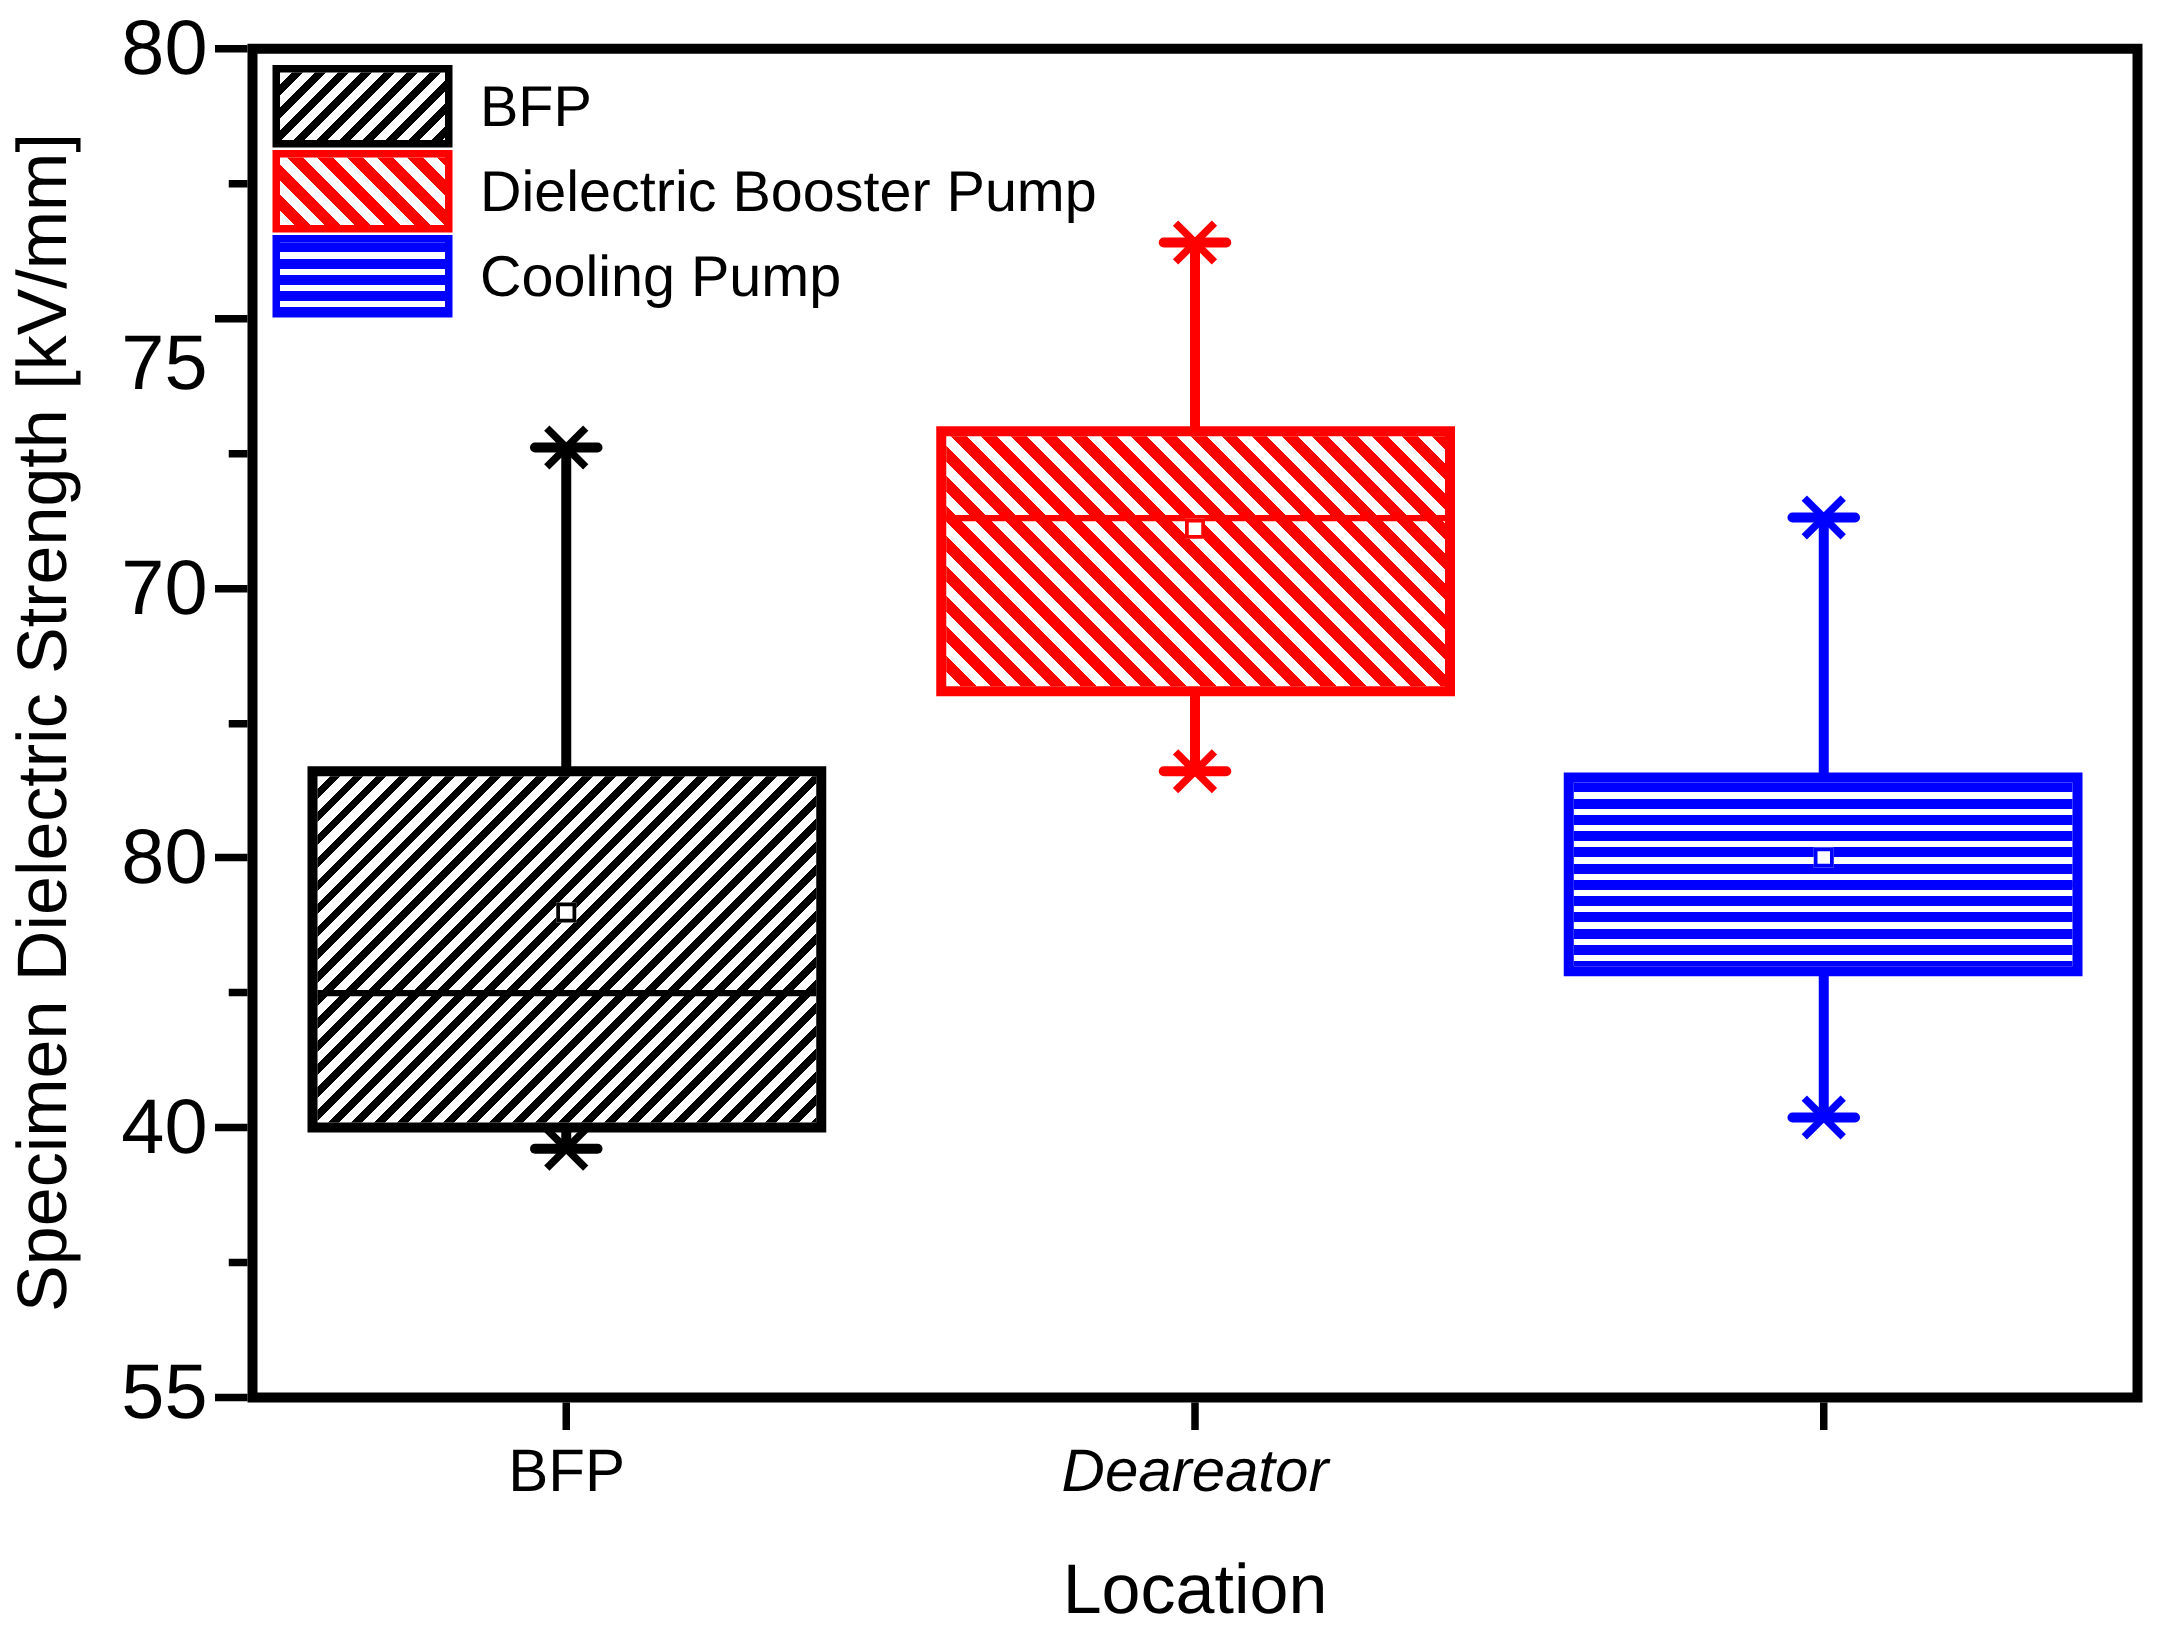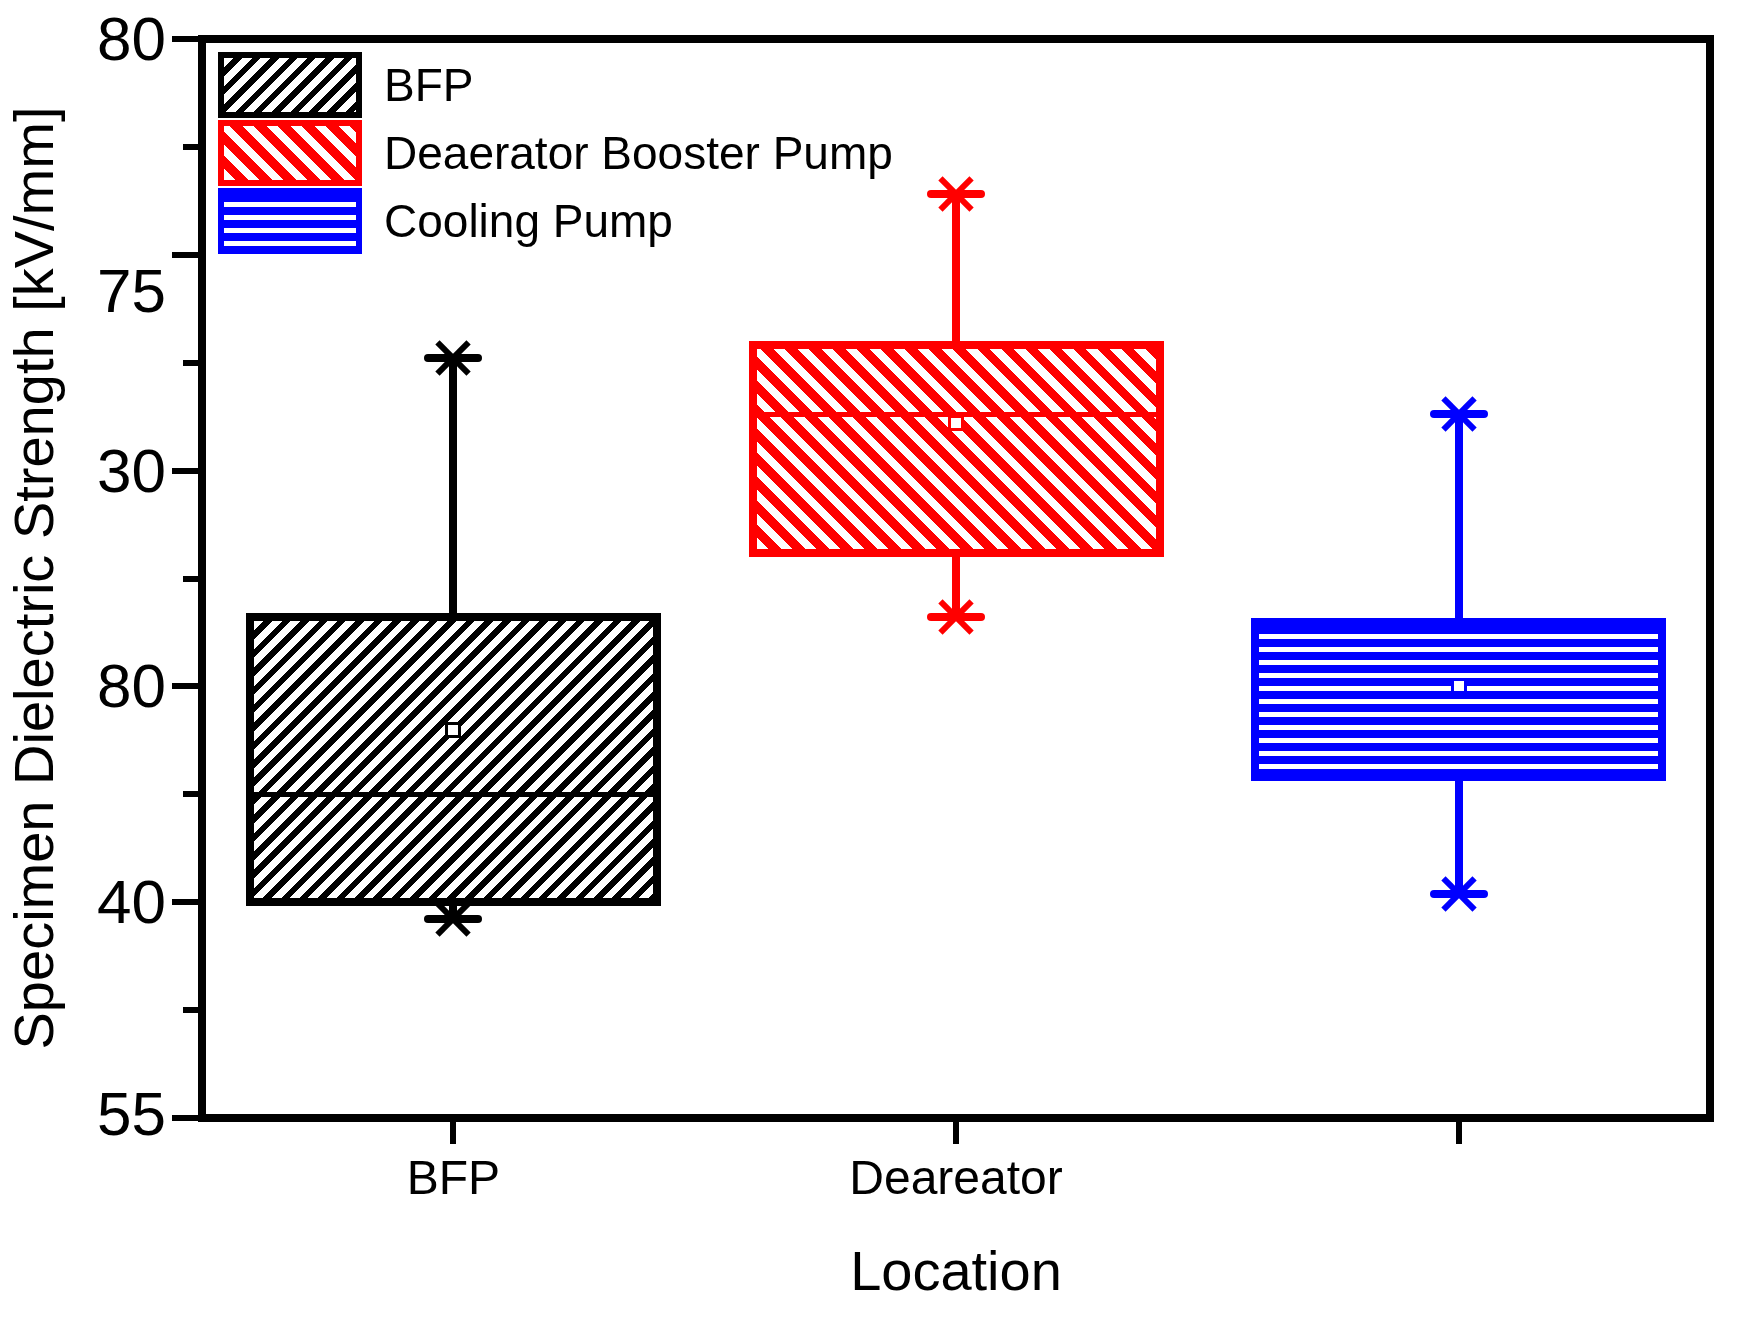--- a/index.html
+++ b/index.html
@@ -30,34 +30,34 @@
   <div class="frame" id="plot-frame" style="left: 198px; top: 35px; width: 1516px; height: 1087px;"></div>
   <div class="axis-title xlabel">Location</div>
   <div class="axis-title ylabel">Specimen Dielectric Strength [kV/mm]</div>
 <div class="tick" style="left: 172px; top: 1115px; width: 26px; height: 6px;"></div>
     <div class="ytick-label" style="left: 26px; top: 1114px; width: 140px;">55</div>
     <div class="tick" style="left: 172px; top: 899.2px; width: 26px; height: 6px;"></div>
     <div class="ytick-label" style="left: 26px; top: 902.2px; width: 140px;">40</div>
     <div class="tick" style="left: 172px; top: 683.4px; width: 26px; height: 6px;"></div>
     <div class="ytick-label" style="left: 26px; top: 686.4px; width: 140px;">80</div>
     <div class="tick" style="left: 172px; top: 467.6px; width: 26px; height: 6px;"></div>
-    <div class="ytick-label" style="left: 26px; top: 470.6px; width: 140px;">30</div>
+    <div class="ytick-label" style="left: 26px; top: 470.6px; width: 140px;">70</div>
     <div class="tick" style="left: 172px; top: 251.8px; width: 26px; height: 6px;"></div>
     <div class="ytick-label" style="left: 26px; top: 254.8px; width: 140px; margin-top: 36px;">75</div>
     <div class="tick" style="left: 172px; top: 36px; width: 26px; height: 6px;"></div>
     <div class="ytick-label" style="left: 26px; top: 39px; width: 140px;">80</div>
     <div class="tick" style="left: 183px; top: 1007.1px; width: 15px; height: 6px;"></div>
     <div class="tick" style="left: 183px; top: 791.3px; width: 15px; height: 6px;"></div>
     <div class="tick" style="left: 183px; top: 575.5px; width: 15px; height: 6px;"></div>
     <div class="tick" style="left: 183px; top: 359.7px; width: 15px; height: 6px;"></div>
     <div class="tick" style="left: 183px; top: 143.9px; width: 15px; height: 6px;"></div>
     <div class="tick" style="left: 450.333px; top: 1122px; width: 6px; height: 22px;"></div>
     <div class="xtick-label" style="left: 253.333px; top: 1154px; width: 400px;">BFP</div>
     <div class="tick" style="left: 953px; top: 1122px; width: 6px; height: 22px;"></div>
-    <div class="xtick-label" style="left: 756px; top: 1154px; width: 400px;">Deareator</div>
+    <div class="xtick-label" style="left: 756px; top: 1154px; width: 400px; font-style: italic;">Deareator</div>
     <div class="tick" style="left: 1455.67px; top: 1122px; width: 6px; height: 22px;"></div>
     <div class="whisker" style="left: 449.333px; top: 358.384px; width: 8px; height: 258.96px; background: rgb(0, 0, 0);"></div>
     <div class="whisker" style="left: 449.333px; top: 902.2px; width: 8px; height: 17.264px; background: rgb(0, 0, 0);"></div>
     <div class="capbar" style="left: 424.333px; top: 354.384px; width: 58px; height: 8px; background: rgb(0, 0, 0); border-radius: 4px;"></div>
     <div class="stardiag" style="left: 431.333px; top: 355.384px; width: 44px; height: 6px; background: rgb(0, 0, 0); transform: rotate(45deg);"></div>
     <div class="stardiag" style="left: 431.333px; top: 355.384px; width: 44px; height: 6px; background: rgb(0, 0, 0); transform: rotate(-45deg);"></div>
     <div class="capbar" style="left: 424.333px; top: 915.464px; width: 58px; height: 8px; background: rgb(0, 0, 0); border-radius: 4px;"></div>
     <div class="stardiag" style="left: 431.333px; top: 916.464px; width: 44px; height: 6px; background: rgb(0, 0, 0); transform: rotate(45deg);"></div>
     <div class="stardiag" style="left: 431.333px; top: 916.464px; width: 44px; height: 6px; background: rgb(0, 0, 0); transform: rotate(-45deg);"></div>
     <div class="box" style="left: 245.833px; top: 613.344px; width: 415px; height: 292.856px; border: 8px solid rgb(0, 0, 0); background: repeating-linear-gradient(135deg, rgb(255, 255, 255) 0px, rgb(255, 255, 255) 7px, rgb(0, 0, 0) 7px, rgb(0, 0, 0) 13px);"></div>
@@ -81,16 +81,16 @@
     <div class="stardiag" style="left: 1436.67px; top: 411.492px; width: 44px; height: 6px; background: rgb(0, 0, 255); transform: rotate(-45deg);"></div>
     <div class="capbar" style="left: 1429.67px; top: 889.568px; width: 58px; height: 8px; background: rgb(0, 0, 255); border-radius: 4px;"></div>
     <div class="stardiag" style="left: 1436.67px; top: 890.568px; width: 44px; height: 6px; background: rgb(0, 0, 255); transform: rotate(45deg);"></div>
     <div class="stardiag" style="left: 1436.67px; top: 890.568px; width: 44px; height: 6px; background: rgb(0, 0, 255); transform: rotate(-45deg);"></div>
     <div class="box" style="left: 1251.17px; top: 617.66px; width: 415px; height: 163.376px; border: 8px solid rgb(0, 0, 255); background: repeating-linear-gradient(rgb(0, 0, 255) 0px, rgb(0, 0, 255) 8px, rgb(255, 255, 255) 8px, rgb(255, 255, 255) 13px);"></div>
     <div class="median" style="left: 1259.17px; top: 705.48px; width: 399px; height: 5px; background: rgb(0, 0, 255);"></div>
     <div class="mean-marker" style="left: 1450.67px; top: 678.4px; width: 16px; height: 16px; border: 3px solid rgb(0, 0, 255);"></div>
     <div class="legend-swatch" style="left: 218px; top: 52px; width: 144px; height: 66px; border: 6px solid rgb(0, 0, 0); background: repeating-linear-gradient(135deg, rgb(255, 255, 255) 0px, rgb(255, 255, 255) 7px, rgb(0, 0, 0) 7px, rgb(0, 0, 0) 13px);"></div>
     <div class="legend-label" style="left: 384px; top: 52px;">BFP</div>
     <div class="legend-swatch" style="left: 218px; top: 120px; width: 144px; height: 66px; border: 6px solid rgb(255, 0, 0); background: repeating-linear-gradient(45deg, rgb(255, 255, 255) 0px, rgb(255, 255, 255) 8px, rgb(255, 0, 0) 8px, rgb(255, 0, 0) 17px);"></div>
-    <div class="legend-label" style="left: 384px; top: 120px;">Deaerator Booster Pump</div>
+    <div class="legend-label" style="left: 384px; top: 120px;">Dielectric Booster Pump</div>
     <div class="legend-swatch" style="left: 218px; top: 188px; width: 144px; height: 66px; border: 6px solid rgb(0, 0, 255); background: repeating-linear-gradient(rgb(0, 0, 255) 0px, rgb(0, 0, 255) 8px, rgb(255, 255, 255) 8px, rgb(255, 255, 255) 13px);"></div>
     <div class="legend-label" style="left: 384px; top: 188px;">Cooling Pump</div>
   </div>
 
 </body></html>

